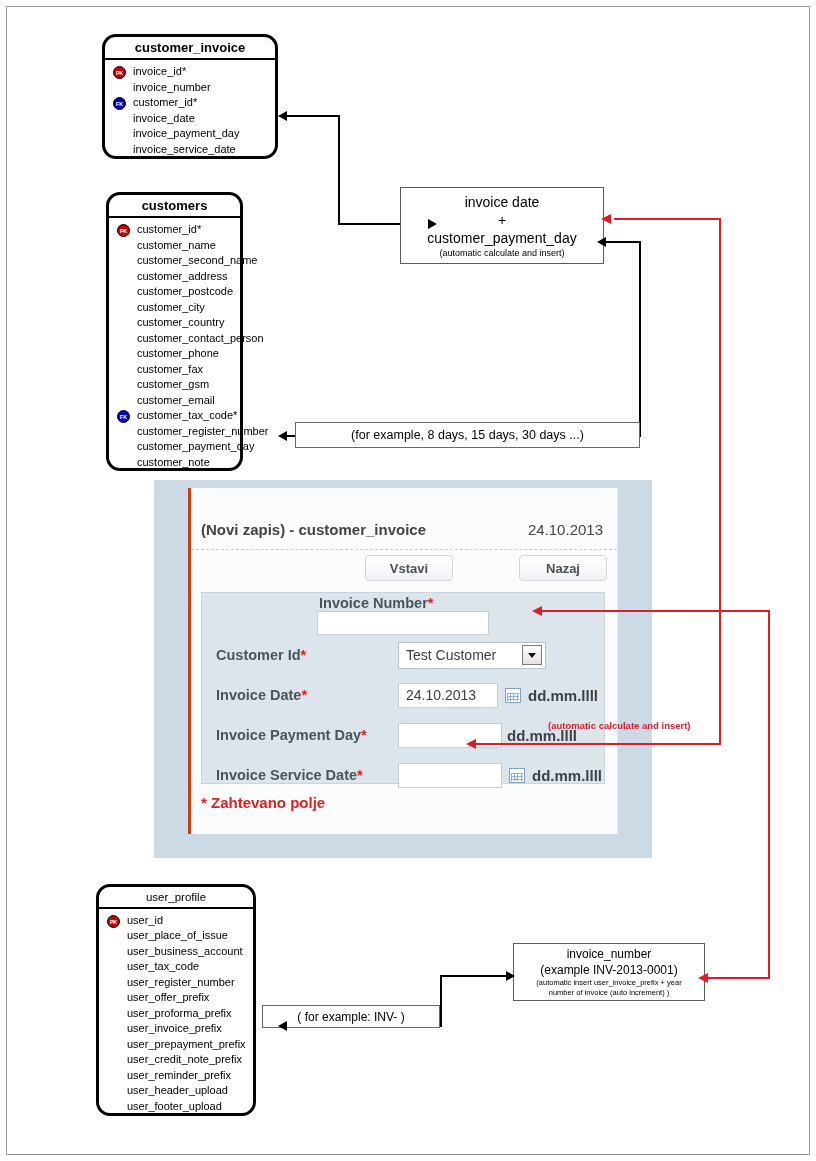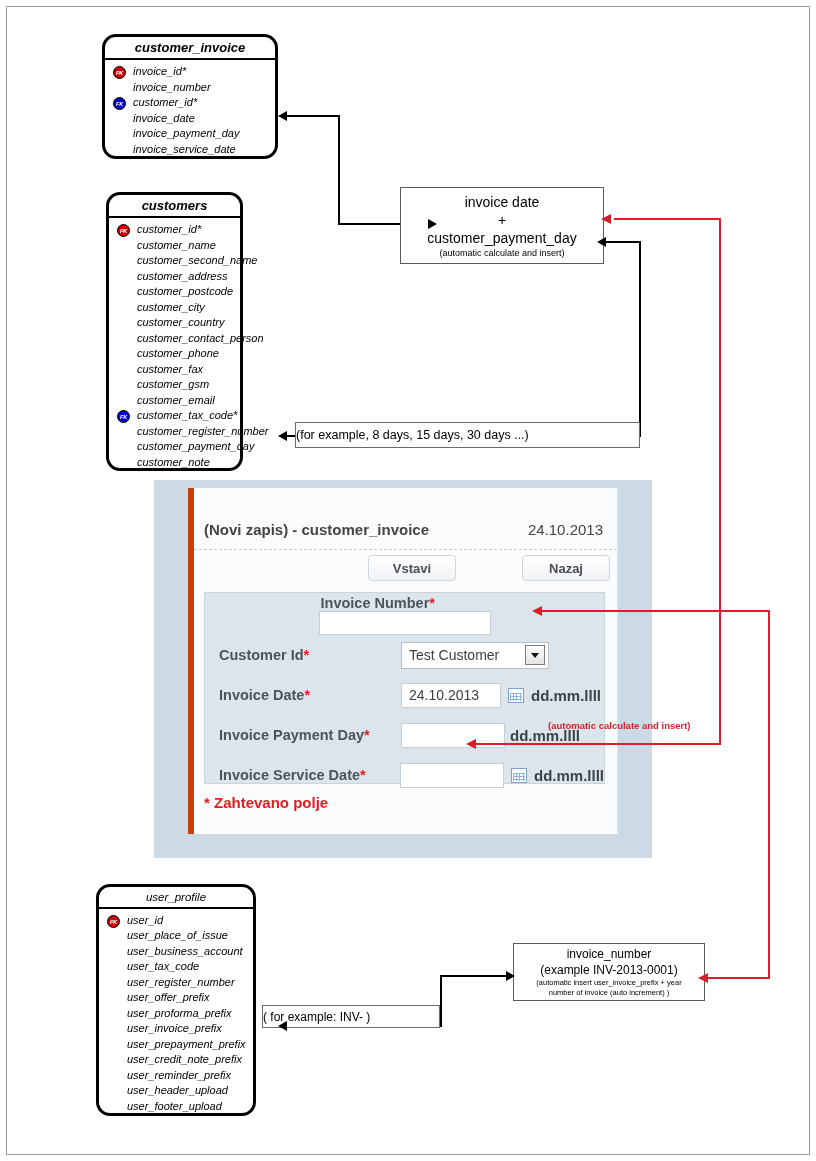--- a/index.html
+++ b/index.html
@@ -18,21 +18,20 @@
   .canvas { position:absolute; left:0; top:0; width:816px; height:1161px; }
 
   
   .entity {
     position:absolute;
     background:#ffffff;
     border:3px solid #000000;
     border-radius:14px;
     padding:0;
     z-index:5;
-    font-style:italic;
   }
   .entity .ent-title{
     text-align:center;
     font-size:13px;
     font-weight:bold;
     padding:4px 6px 3px 6px;
     border-bottom:2px solid #000;
     line-height:1.1;
     color:#000;
   }
@@ -73,21 +72,21 @@
   .pbox .l2{ font-size:14px; line-height:17px; }
   .pbox .l3{ font-size:14px; line-height:19px; }
   .pbox .sub{ font-size:9px; line-height:11px; }
 
   .notebox{
     position:absolute;
     background:#ffffff;
     border:1px solid #6a6a6a;
     font-size:12.5px;
     color:#000;
-    display:flex; align-items:center; justify-content:flex-start;
+    display:flex; align-items:center; justify-content:center;
     z-index:6;
   }
 
   .invnumbox .n1{ font-size:12px; line-height:16px; }
   .invnumbox .n2{ font-size:12px; line-height:16px; }
   .invnumbox .n3{ font-size:7.5px; line-height:10px; }
 
   
   .ln{ position:absolute; background:#000; z-index:4; }
   .ln.red{ background:#d81f2a; }
@@ -99,21 +98,21 @@
   
   .shot{
     position:absolute;
     left:154px; top:480px; width:498px; height:378px;
     background:#ccdae5;
     z-index:3;
   }
   .shot-inner{
     position:absolute; left:34px; top:8px; right:34px; bottom:24px;
     background:#fbfcfd;
-    border-left:6px solid #c2410c;
+    border-left:3px solid #c2410c;
     border-right:1px solid #e2e8ee;
   }
   .shot-head{
     position:absolute; left:0; top:22px; right:0; height:40px;
     display:flex; align-items:center; justify-content:space-between;
     padding:0 14px 0 10px;
     border-bottom:1px dashed #c5ccd4;
   }
   .shot-head .ttl{ font-size:15px; font-weight:bold; color:#444; }
   .shot-head .dt{ font-size:15px; color:#444; }

